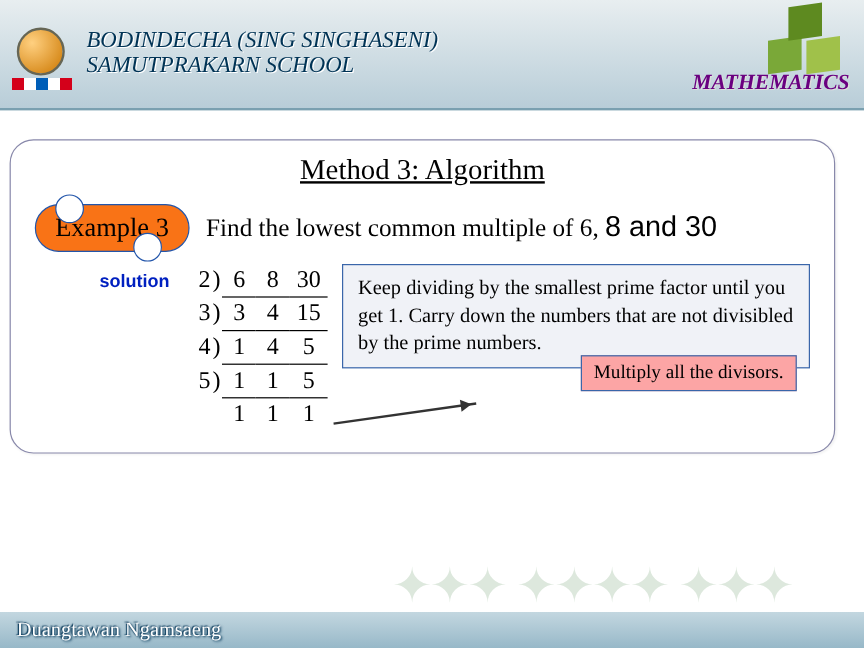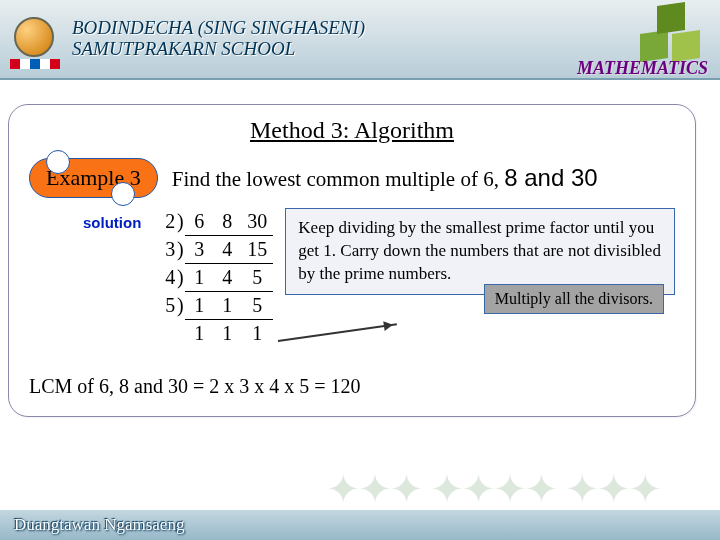--- a/index.html
+++ b/index.html
@@ -7,21 +7,21 @@
     width: 720px;
     height: 540px;
     font-family: Georgia, 'Times New Roman', serif;
     background: #fff;
     position: relative;
     overflow: hidden;
   }
 
   
   .header {
-    height: 80px;
+    height: 92px;
     background: linear-gradient(#e8eef0, #b8cdd8);
     border-bottom: 2px solid #7aa0b0;
     position: relative;
     display: flex;
     align-items: center;
   }
   .logo-area {
     width: 50px;
     height: 60px;
     margin-left: 10px;
@@ -164,21 +164,21 @@
     background: #f0f2f7;
     padding: 8px 12px;
     font-size: 17px;
     font-family: 'Times New Roman', serif;
     line-height: 1.35;
     flex: 1;
     position: relative;
   }
   .explain-sub {
     border: 1.5px solid #3a66aa;
-    background: #a3a3a3;
+    background: #fca5a5;
     padding: 3px 10px;
     font-size: 16px;
     position: absolute;
     right: 10px;
     bottom: -20px;
   }
 
   .lcm-result {
     margin-top: 28px;
     font-size: 20px;
@@ -299,18 +299,17 @@
       </div>
       <div class="arrow" style="left:125px; top:132px; transform:rotate(-8deg); width:120px;"></div>
     </div>
 
     <div class="explain-box">
       <span>Keep dividing by the smallest prime factor until you get 1. Carry down the numbers that are not divisibled by the prime numbers.</span>
       <div class="explain-sub">Multiply all the divisors.</div>
     </div>
   </div>
 
-  <div class="lcm-result">LCM of  6, 8 and 30 = 2 x 3 x 4 x 5 = 120</div>
 </div>
 
 <div class="grass">✦✦✦ ✦✦✦✦ ✦✦✦</div>
 <div class="footer"></div>
 <div class="author">Duangtawan  Ngamsaeng</div>
 
 </body></html>

